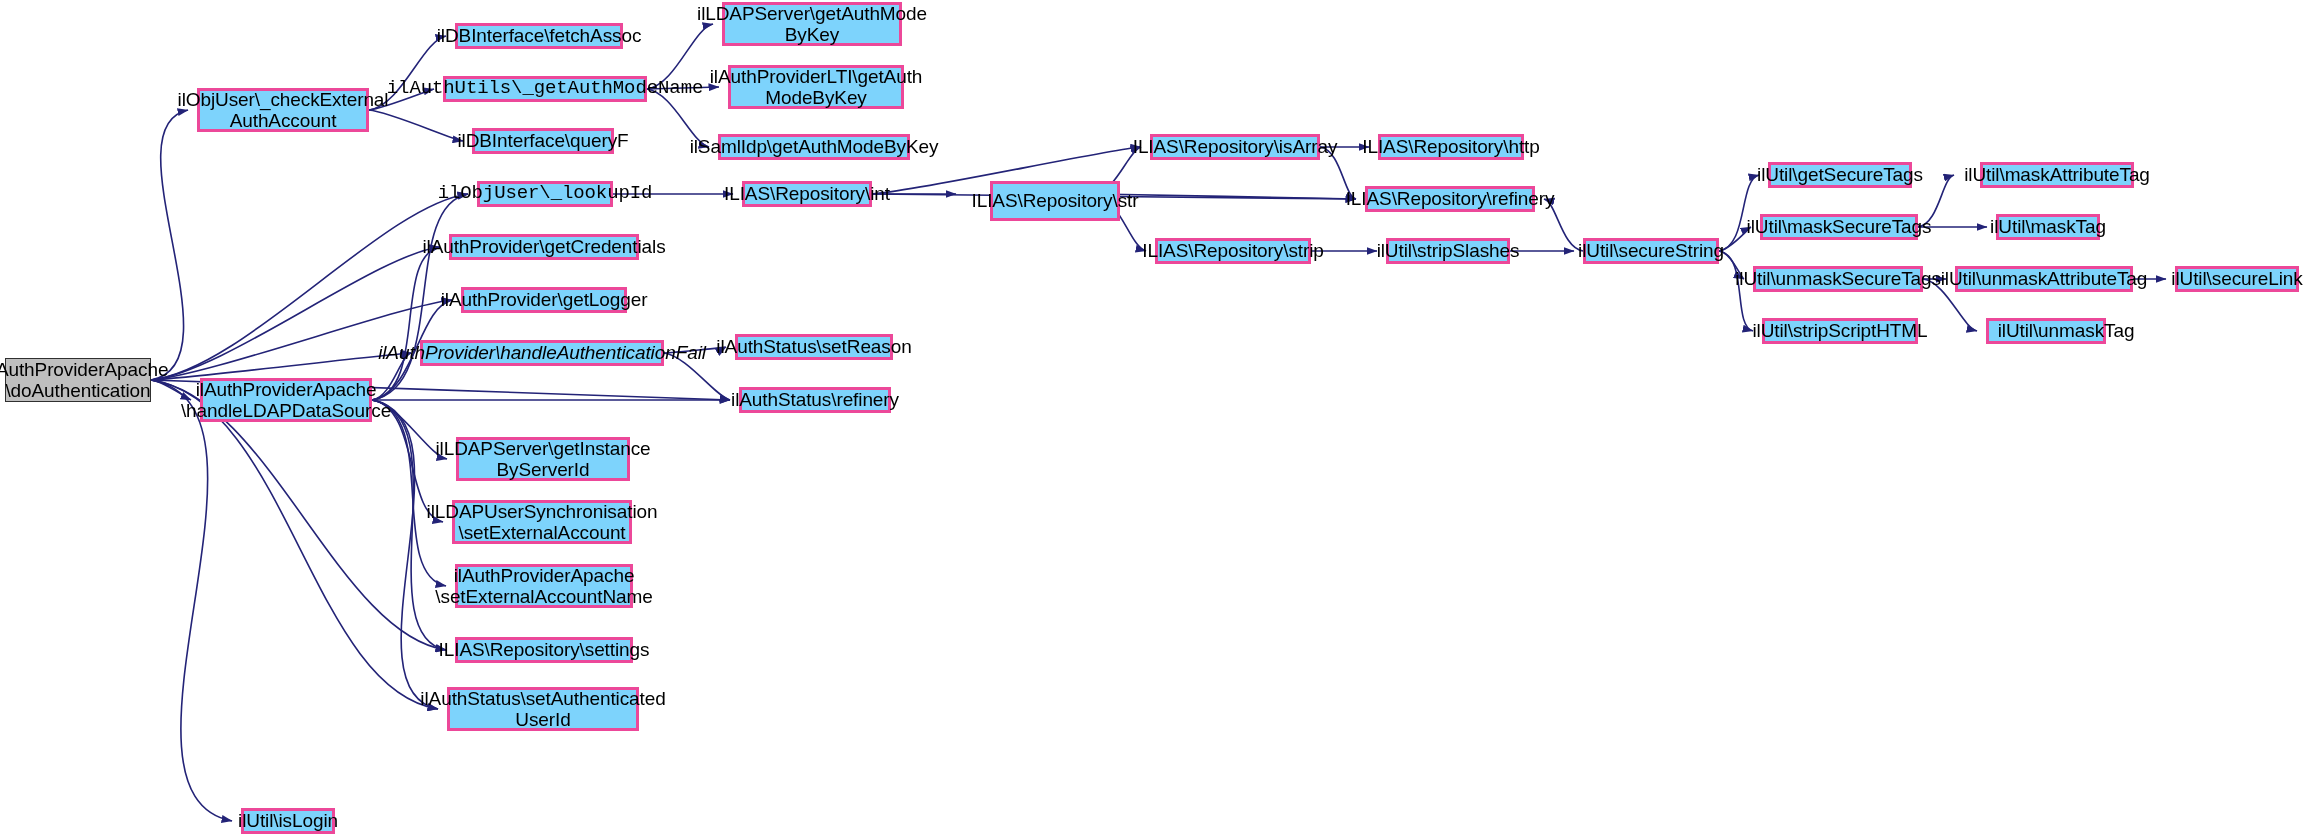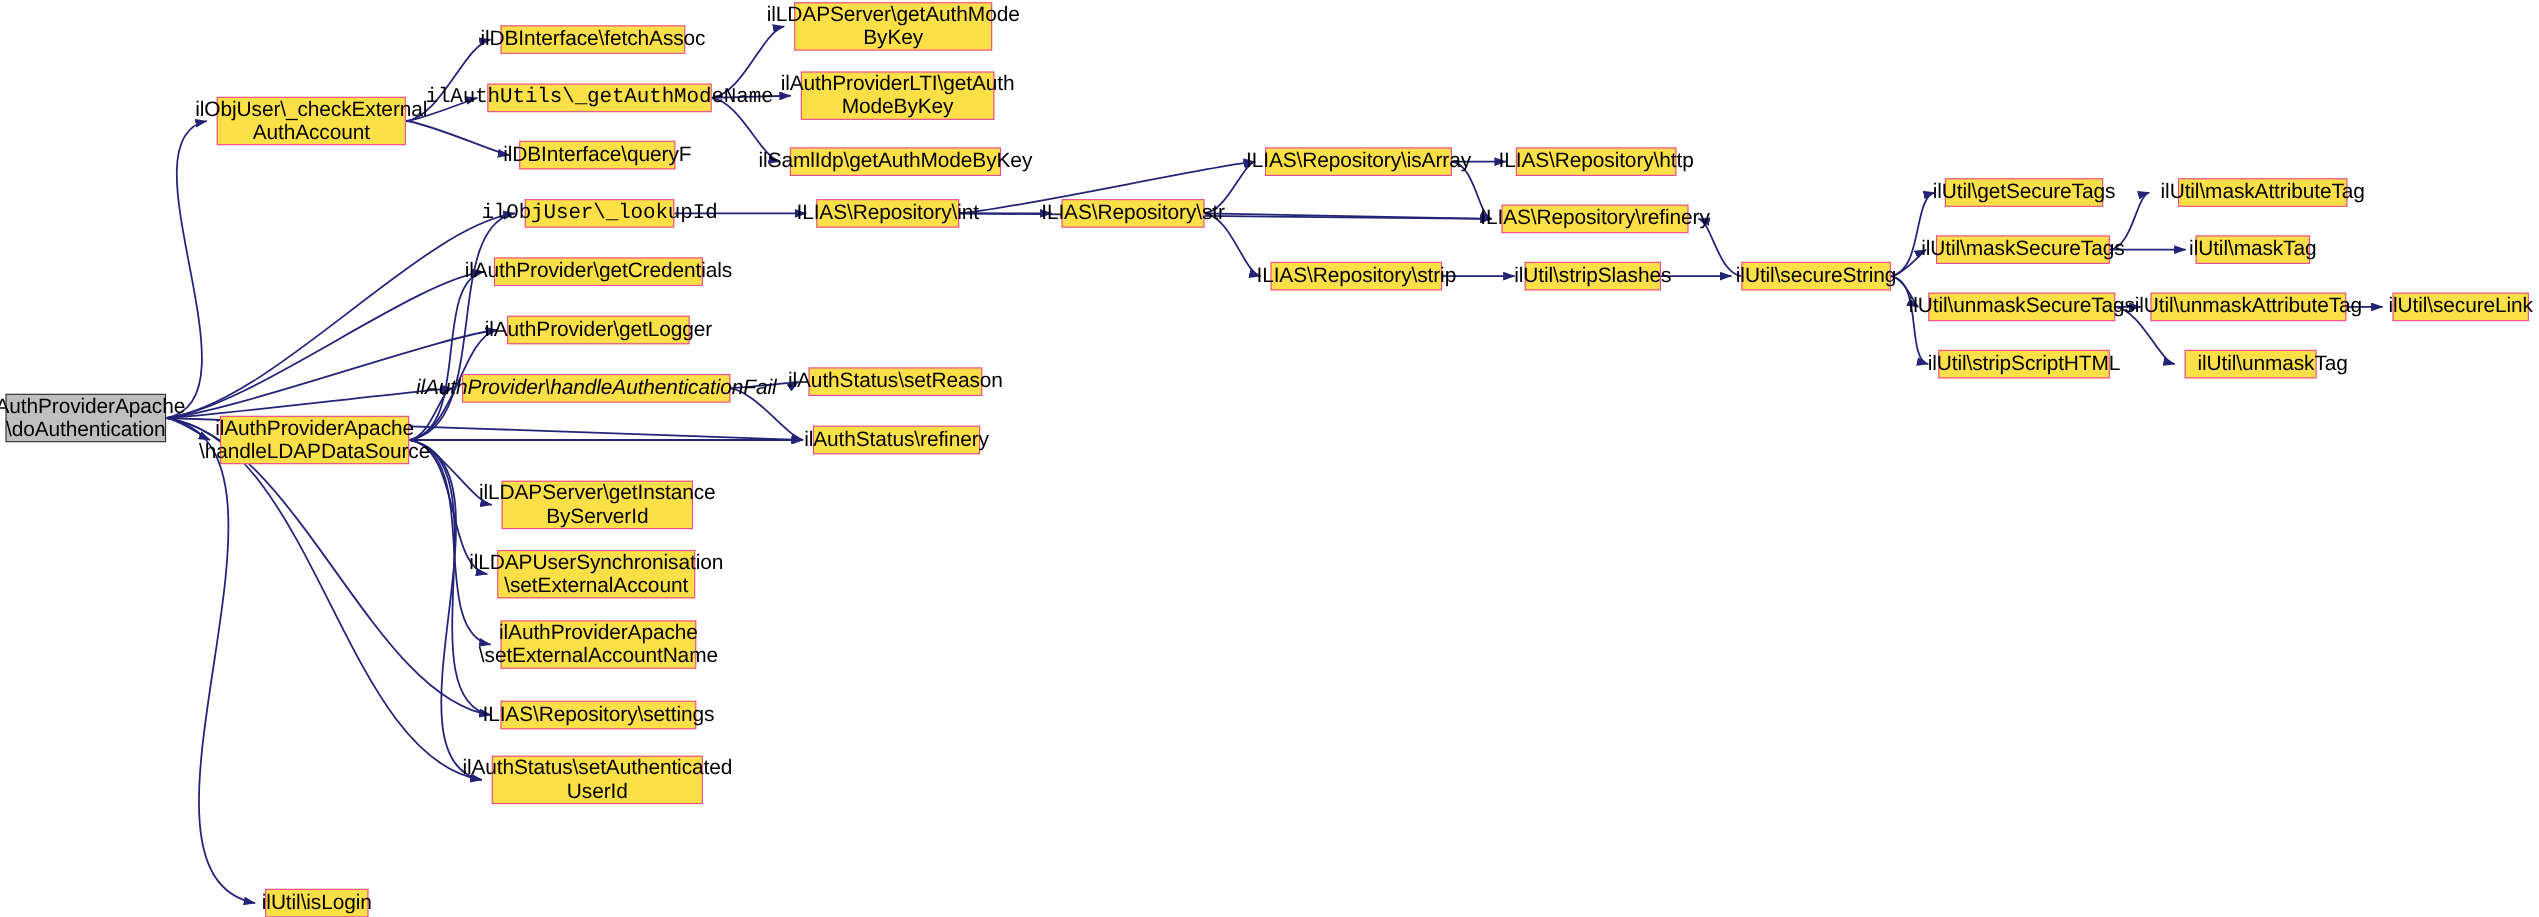--- a/index.html
+++ b/index.html
@@ -2,22 +2,22 @@
 <html><head>
 <meta charset="utf-8">
 <style>
   html,body{margin:0;padding:0;background:#ffffff;}
   body{font-family:"Liberation Sans","DejaVu Sans",sans-serif;}
   #canvas{position:relative;width:2308px;height:834px;background:#ffffff;overflow:hidden;}
   svg#edges{position:absolute;left:0;top:0;width:2308px;height:834px;}
   .node{
     position:absolute;
     box-sizing:border-box;
-    border:1px solid #ec4899;
-    background:#fde047;
+    border:3px solid #ec4899;
+    background:#7dd3fc;
     color:#000000;
     display:flex;
     align-items:center;
     justify-content:center;
     text-align:center;
     font-size:19px;
     line-height:1.12;
     white-space:pre-line;
     padding:1px 4px;
     letter-spacing:-0.1px;
@@ -111,21 +111,21 @@
       <div class="node" style="left: 447px; top: 687px; width: 192px; height: 44px;">ilAuthStatus\setAuthenticated
 UserId</div>
       <div class="node" style="left: 735px; top: 334px; width: 158px; height: 26px;">ilAuthStatus\setReason</div>
       <div class="node" style="left: 739px; top: 387px; width: 152px; height: 26px;">ilAuthStatus\refinery</div>
       <div class="node" style="left: 722px; top: 2px; width: 180px; height: 44px;">ilLDAPServer\getAuthMode
 ByKey</div>
       <div class="node" style="left: 728px; top: 65px; width: 176px; height: 44px;">ilAuthProviderLTI\getAuth
 ModeByKey</div>
       <div class="node" style="left: 718px; top: 134px; width: 192px; height: 26px;">ilSamlIdp\getAuthModeByKey</div>
       <div class="node" style="left: 742px; top: 181px; width: 130px; height: 26px;">ILIAS\Repository\int</div>
-      <div class="node" style="left: 965px; top: 181px; width: 130px; height: 26px;">ILIAS\Repository\str</div>
+      <div class="node" style="left: 990px; top: 181px; width: 130px; height: 40px;">ILIAS\Repository\str</div>
       <div class="node" style="left: 1150px; top: 134px; width: 170px; height: 26px;">ILIAS\Repository\isArray</div>
       <div class="node" style="left: 1155px; top: 238px; width: 156px; height: 26px;">ILIAS\Repository\strip</div>
       <div class="node" style="left: 1378px; top: 134px; width: 146px; height: 26px;">ILIAS\Repository\http</div>
       <div class="node" style="left: 1365px; top: 186px; width: 170px; height: 26px;">ILIAS\Repository\refinery</div>
       <div class="node" style="left: 1386px; top: 238px; width: 124px; height: 26px;">ilUtil\stripSlashes</div>
       <div class="node" style="left: 1583px; top: 238px; width: 136px; height: 26px;">ilUtil\secureString</div>
       <div class="node" style="left: 1768px; top: 162px; width: 144px; height: 26px;">ilUtil\getSecureTags</div>
       <div class="node" style="left: 1760px; top: 214px; width: 158px; height: 26px;">ilUtil\maskSecureTags</div>
       <div class="node" style="left: 1753px; top: 266px; width: 170px; height: 26px;">ilUtil\unmaskSecureTags</div>
       <div class="node" style="left: 1762px; top: 318px; width: 156px; height: 26px;">ilUtil\stripScriptHTML</div>

